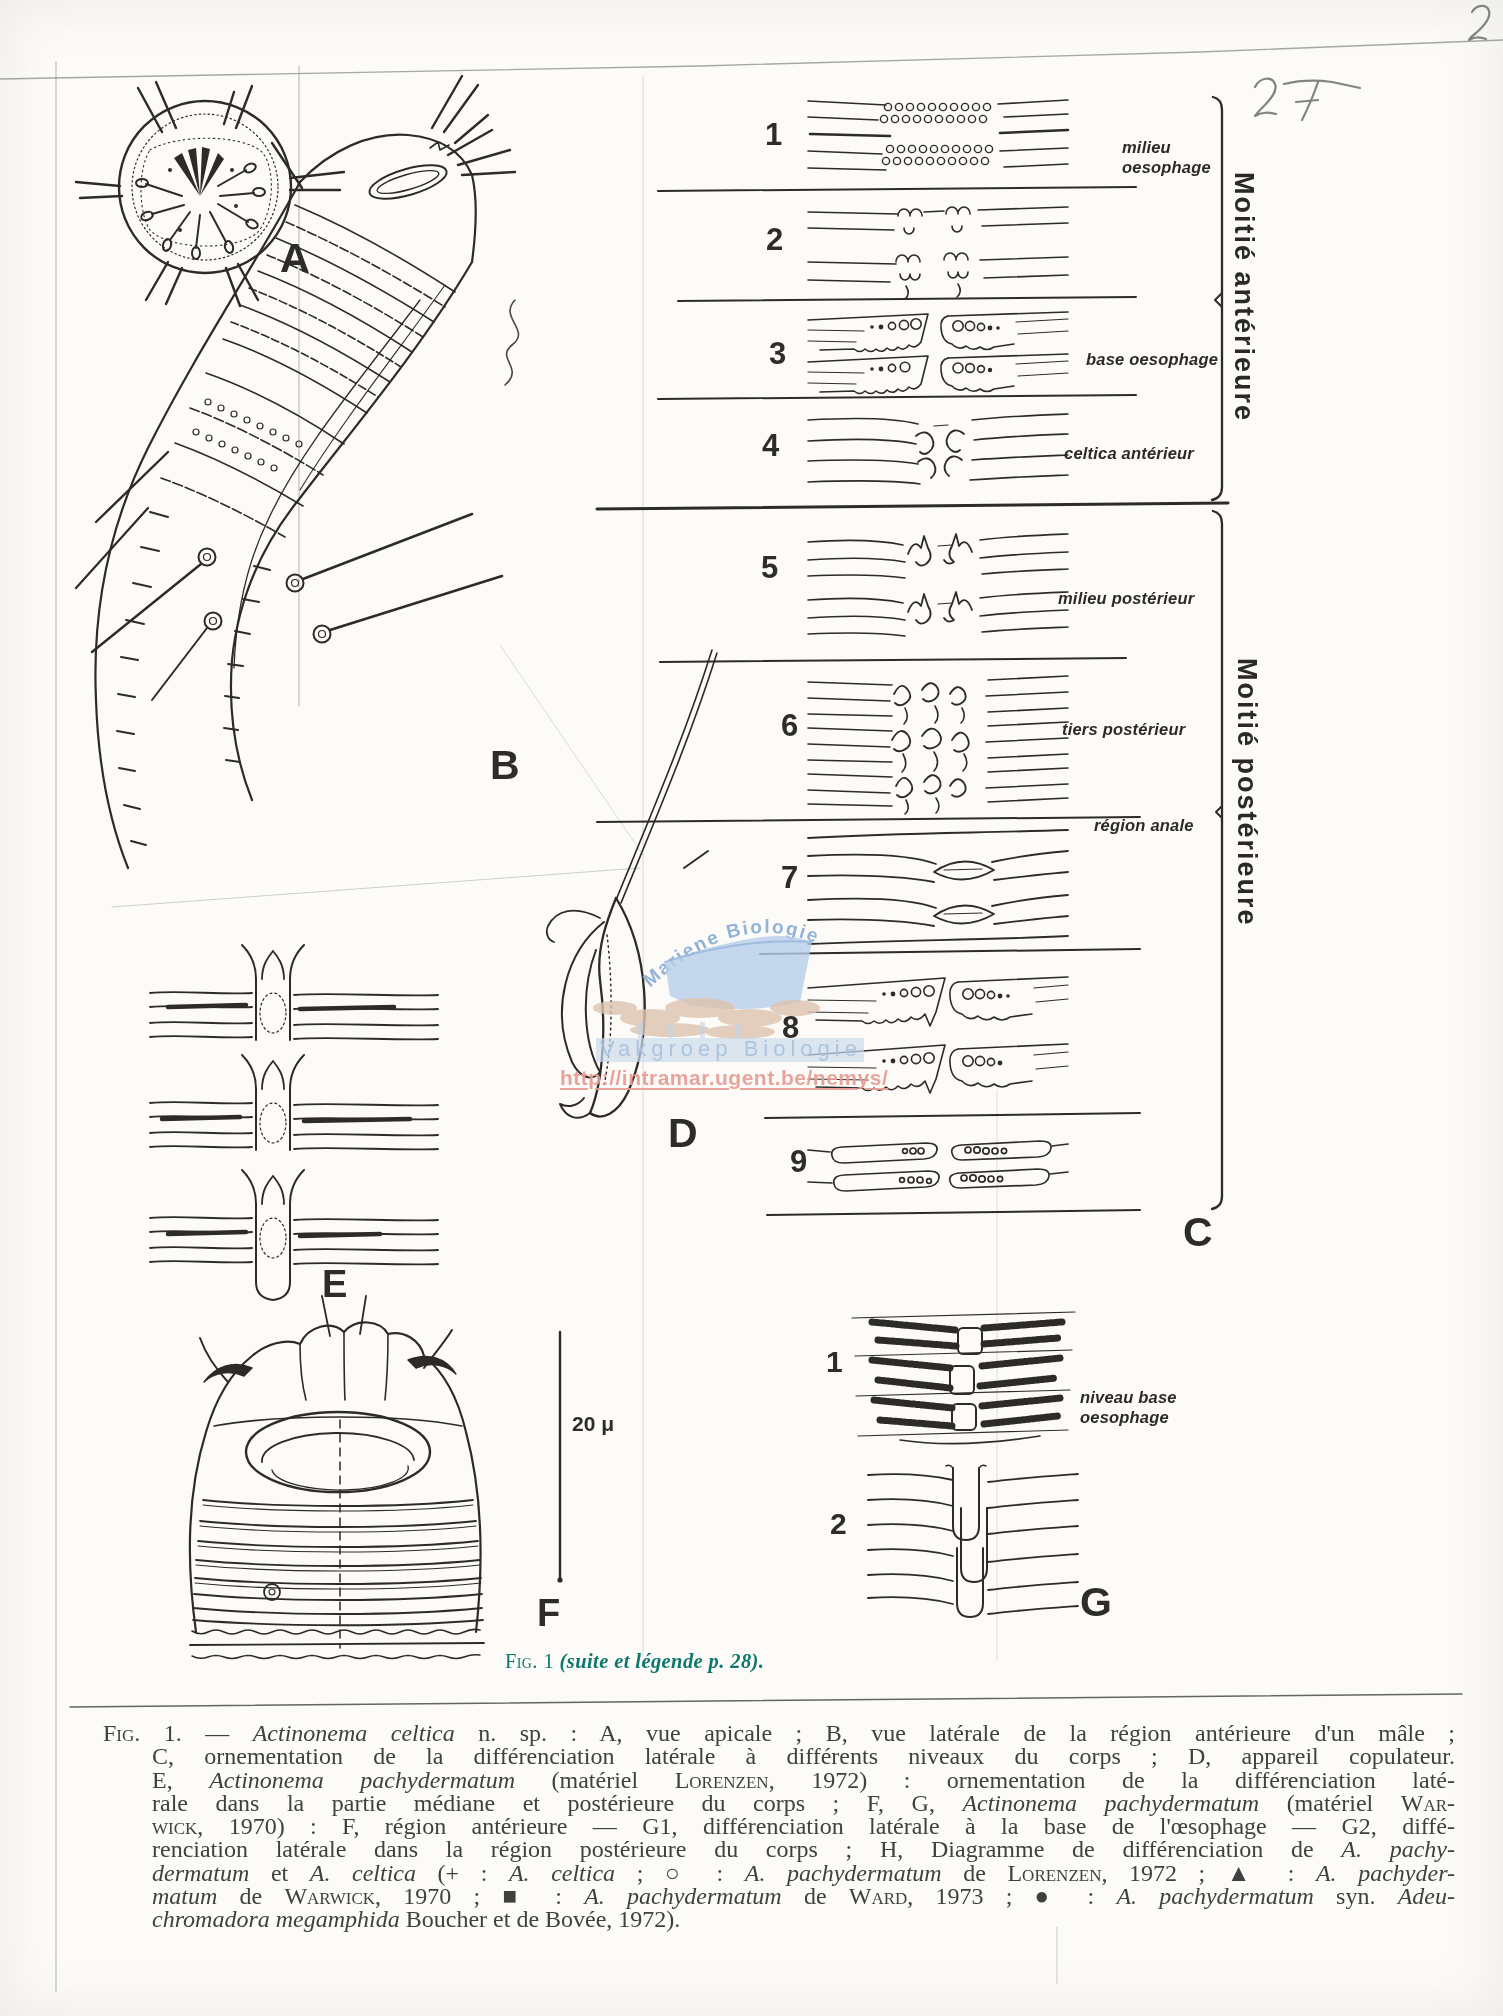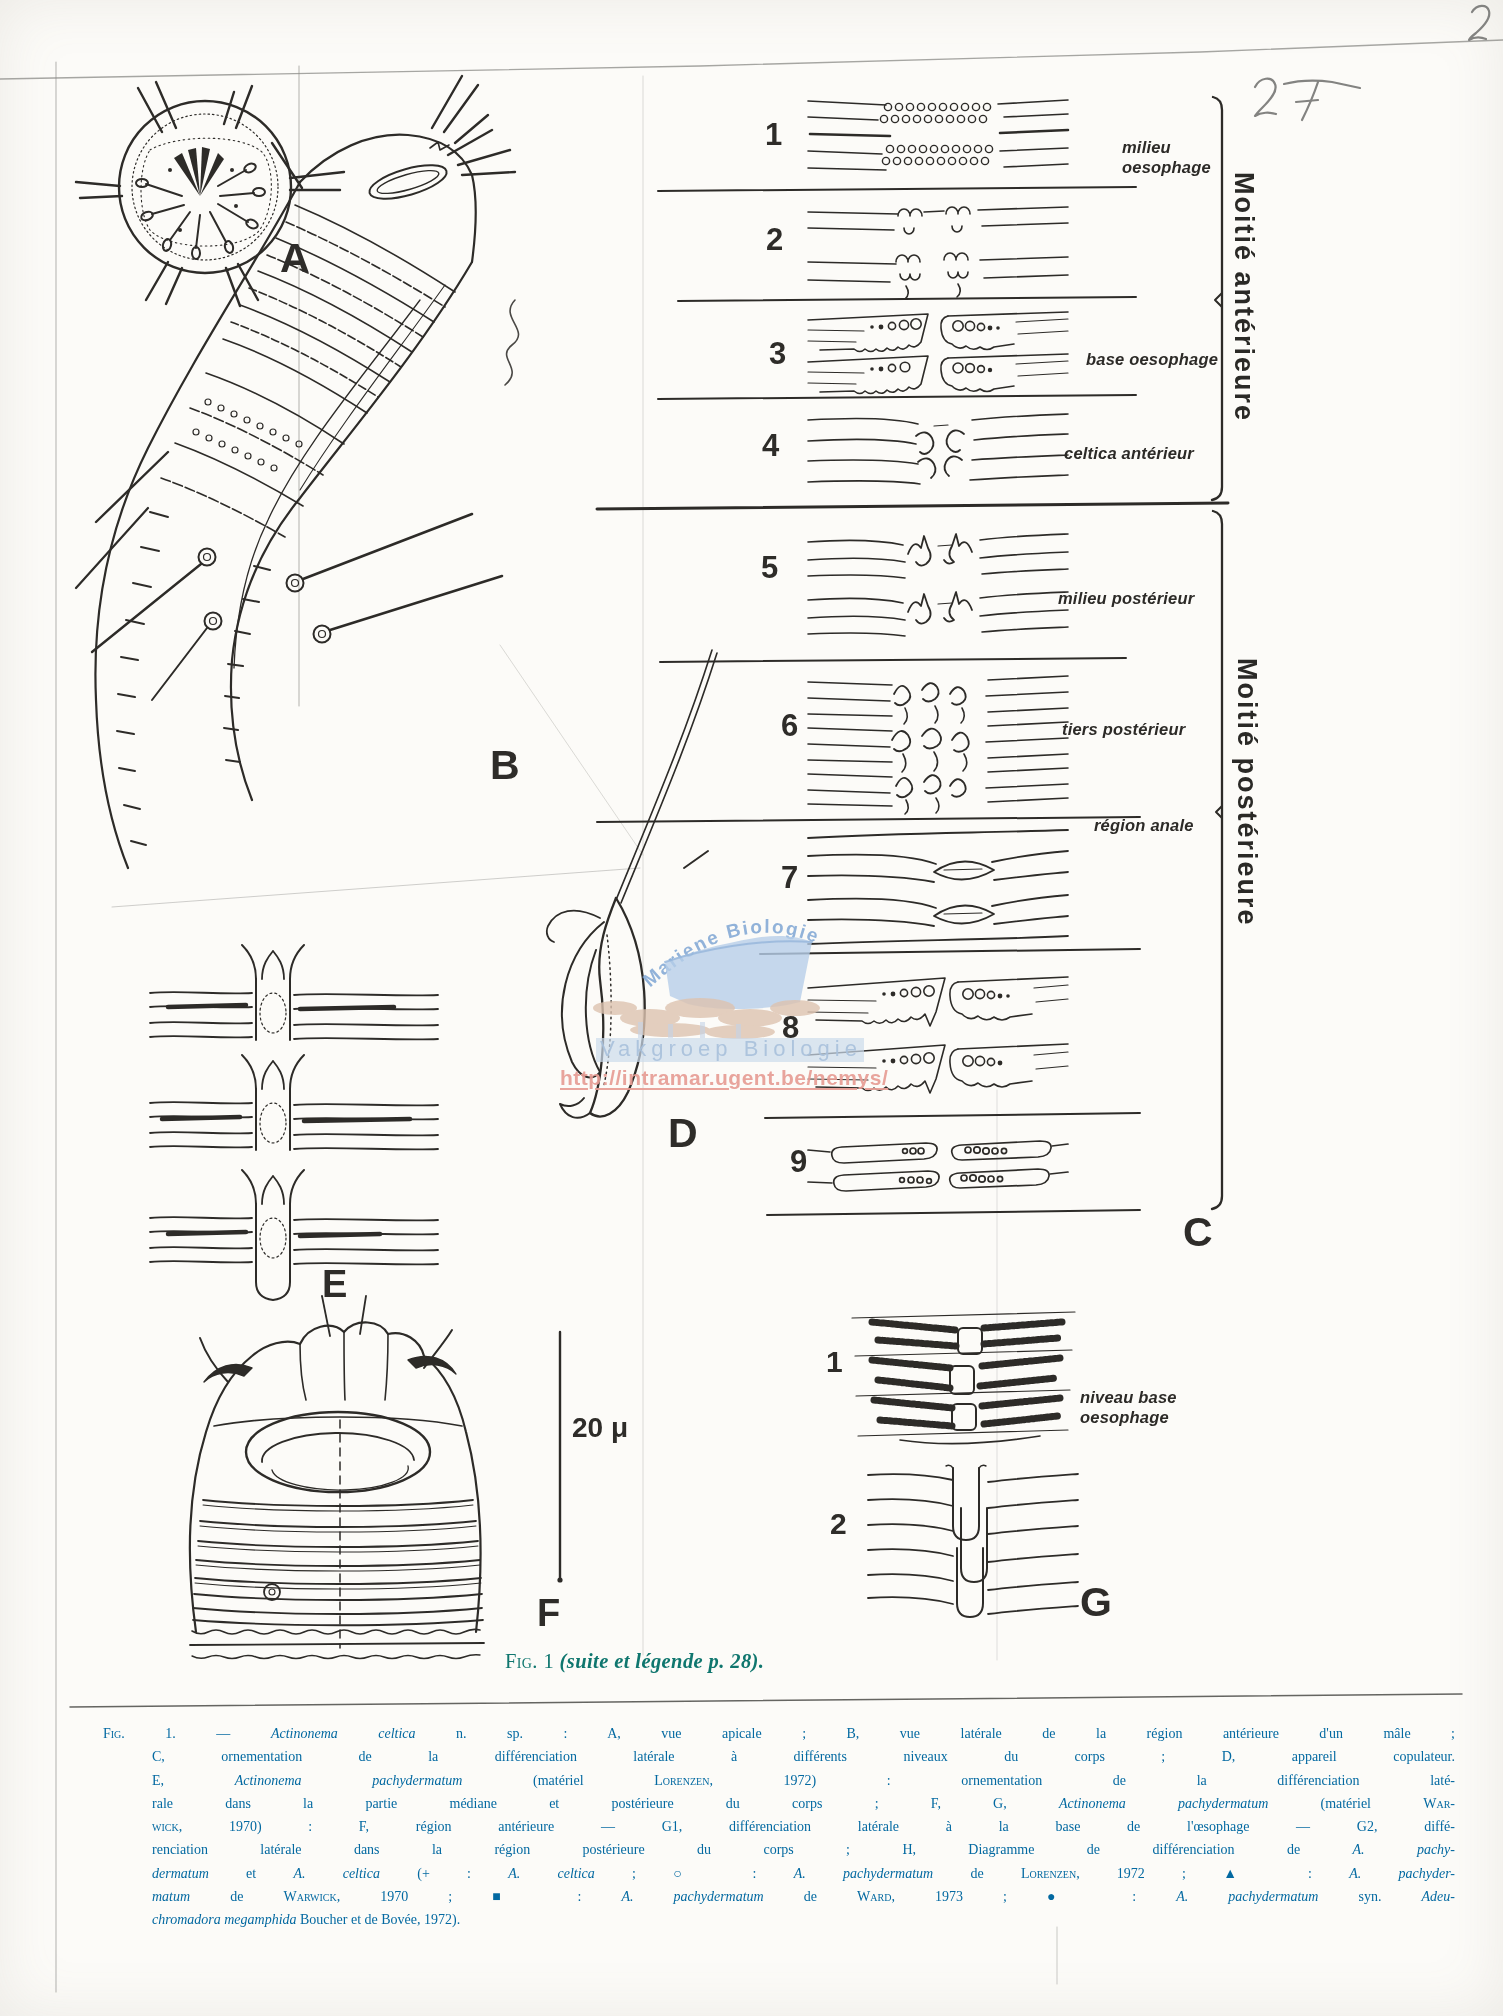--- a/index.html
+++ b/index.html
@@ -7,26 +7,26 @@
         font-family:"Liberation Sans",sans-serif;color:#2e2c29;margin:0 auto;
         box-shadow:inset 0 0 60px rgba(120,115,100,.12);}
   .art{position:absolute;left:0;top:0;width:1503px;height:2016px;}
   .t{position:absolute;white-space:pre-line;}
   .num{font-weight:bold;font-size:31px;line-height:31px;color:#2e2c29;}
   .lbl{font-style:italic;font-weight:bold;font-size:16.5px;line-height:20px;letter-spacing:.2px;color:#2c2a27;}
   .letter{font-weight:bold;font-size:41px;line-height:41px;color:#2e2c29;}
   .letter.small{font-size:38px;}
   .vert{writing-mode:vertical-rl;text-orientation:sideways;font-weight:bold;font-size:27px;
         letter-spacing:2px;color:#2a2926;height:310px;}
-  .scaletxt{font-weight:bold;font-size:28px;color:#2e2c29;text-align:center;}
+  .scaletxt{font-weight:bold;font-size:21px;color:#2e2c29;text-align:center;}
   .wm-band-text{font-size:22px;letter-spacing:5px;color:#a9c1dc;opacity:.9;width:270px;text-align:center;}
   .wm-url{font-weight:bold;font-size:21px;letter-spacing:.5px;color:#e79d95;
           text-decoration:underline;text-decoration-thickness:2px;text-underline-offset:3px;opacity:.92;}
   .fig-note{font-family:"Liberation Serif",serif;font-size:20.5px;color:#0f766e;letter-spacing:.4px;}
-  .caption{font-family:"Liberation Serif",serif;font-size:14px;line-height:23.3px;color:#0369a1;width:1352px;}
+  .caption{font-family:"Liberation Serif",serif;font-size:24px;line-height:23.3px;color:#404040;width:1352px;}
   .cap-line{text-align:justify;text-align-last:justify;padding-left:49px;}
   .cap-line:first-child{padding-left:0;}
   .cap-line:last-child{text-align-last:left;}
   .it{font-style:italic;}
   .bdit{font-weight:bold;font-style:italic;}
   .sc{font-variant:small-caps;}
   svg *{vector-effect:none;}
 </style>
 </head>
 <body>

